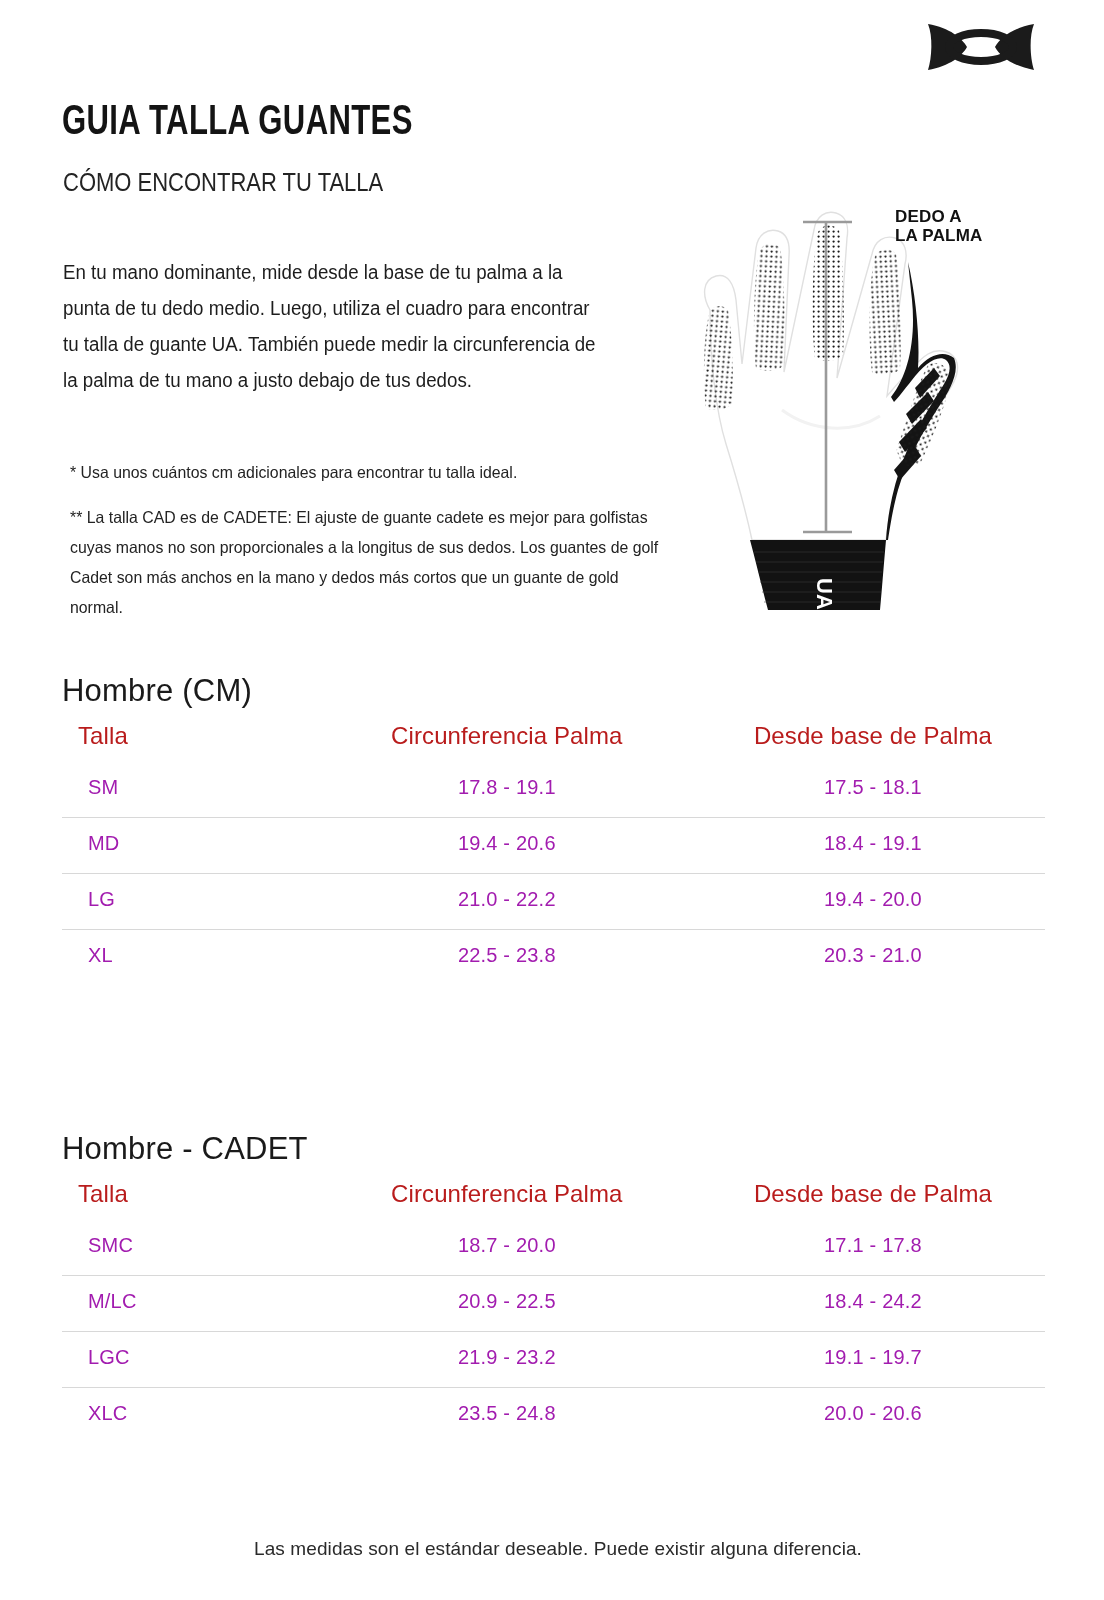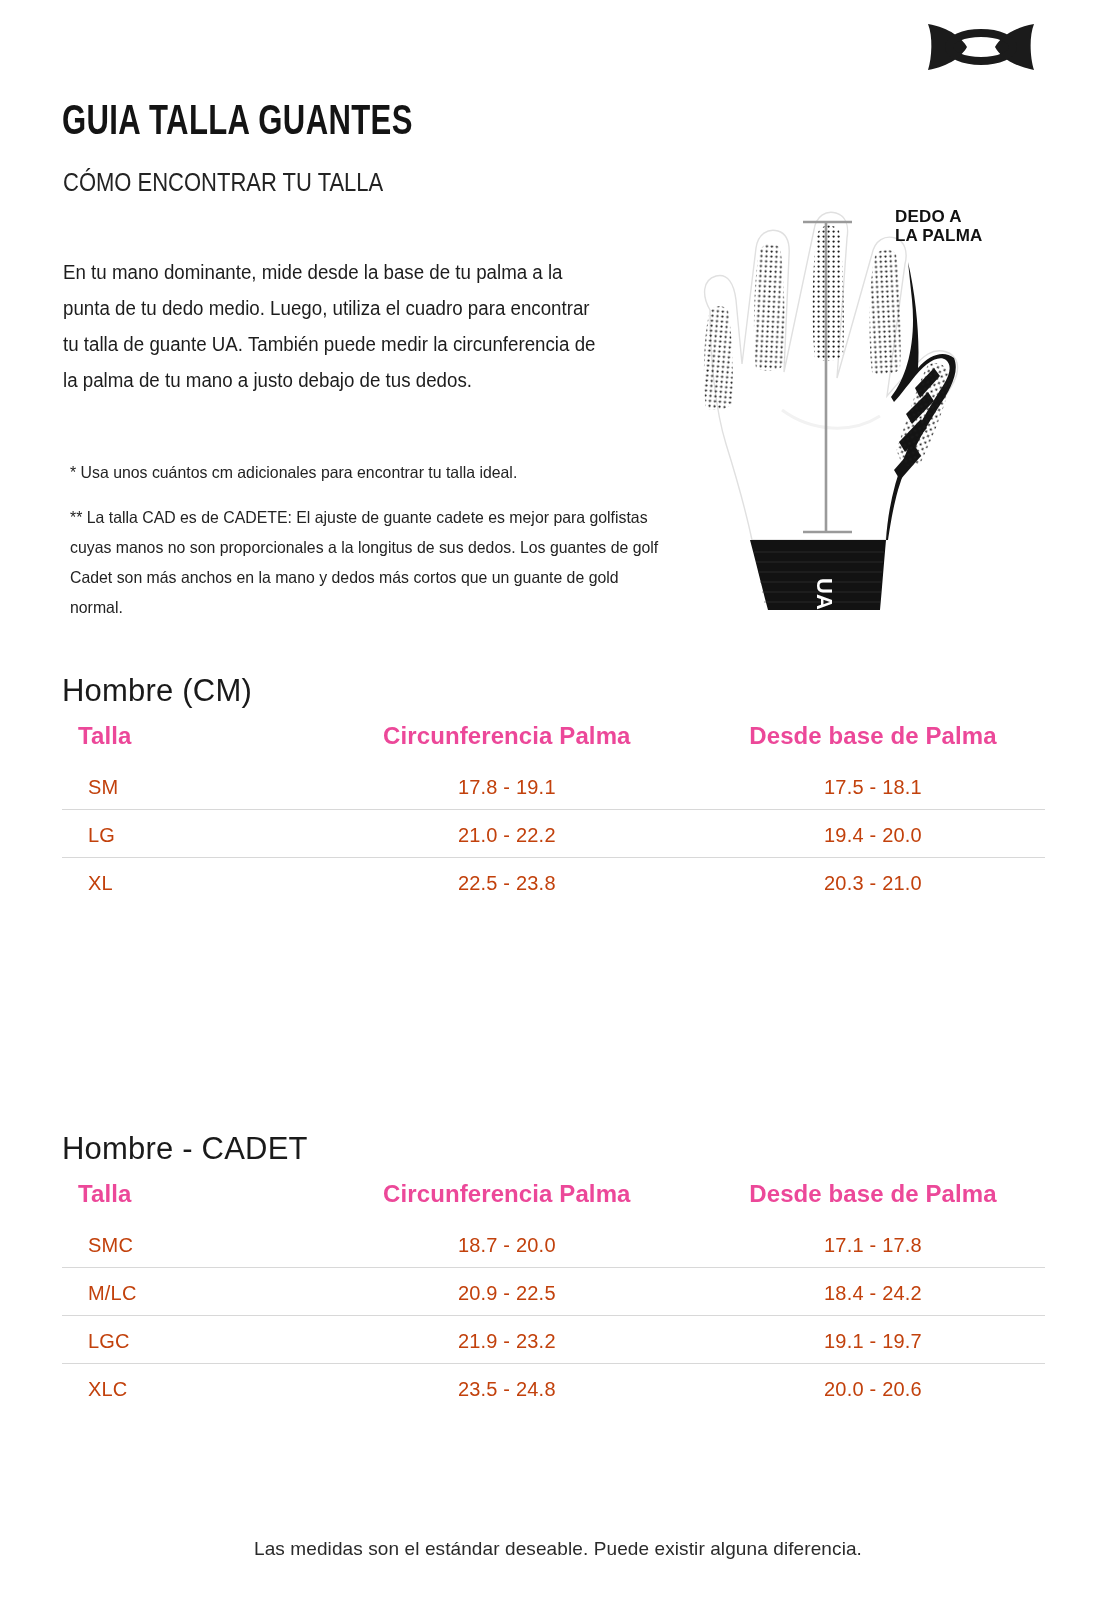--- a/index.html
+++ b/index.html
@@ -127,36 +127,36 @@
     width: 100%;
     border-collapse: collapse;
     table-layout: fixed;
   }
   table.size-table col.c1 { width: 25.5%; }
   table.size-table col.c2 { width: 39.5%; }
   table.size-table col.c3 { width: 35%; }
 
   table.size-table th {
     font-size: 24px;
-    font-weight: 700;
-    color: #ec4899;
+    font-weight: 400;
+    color: #b91c1c;
     padding: 4px 0 12px 0;
     text-align: center;
     letter-spacing: 0.1px;
   }
   table.size-table th.th-talla {
     text-align: left;
     padding-left: 16px;
   }
   table.size-table td {
     font-size: 20px;
     font-weight: 400;
-    color: #c2410c;
+    color: #a21caf;
     text-align: center;
-    padding: 14px 0 10px 0;
+    padding: 14px 0 18px 0;
     border-top: 1.4px solid #d8d8d8;
     letter-spacing: 0.2px;
   }
   table.size-table tr:first-child td {
     border-top: none;
   }
   table.size-table td.td-talla {
     text-align: left;
     padding-left: 26px;
   }
@@ -312,20 +312,25 @@
           <th>Desde base de Palma</th>
         </tr>
       </thead>
       <tbody>
         <tr>
           <td class="td-talla">SM</td>
           <td>17.8 - 19.1</td>
           <td>17.5 - 18.1</td>
         </tr>
         <tr>
+          <td class="td-talla">MD</td>
+          <td>19.4 - 20.6</td>
+          <td>18.4 - 19.1</td>
+        </tr>
+        <tr>
           <td class="td-talla">LG</td>
           <td>21.0 - 22.2</td>
           <td>19.4 - 20.0</td>
         </tr>
         <tr>
           <td class="td-talla">XL</td>
           <td>22.5 - 23.8</td>
           <td>20.3 - 21.0</td>
         </tr>
       </tbody>

